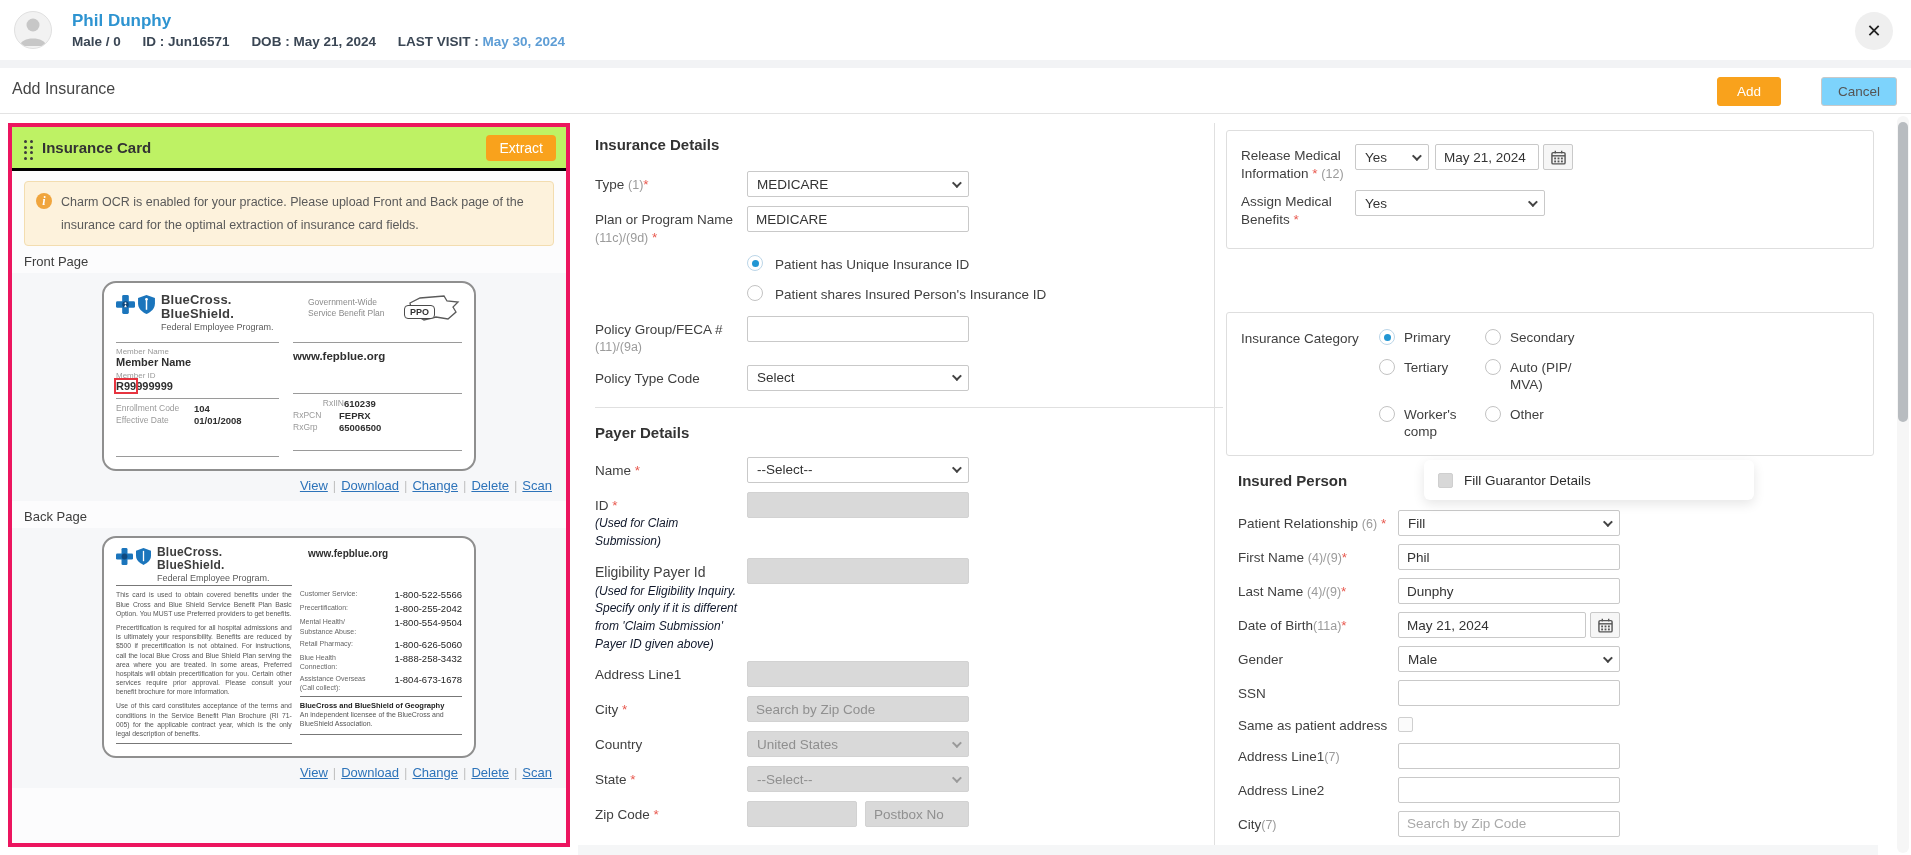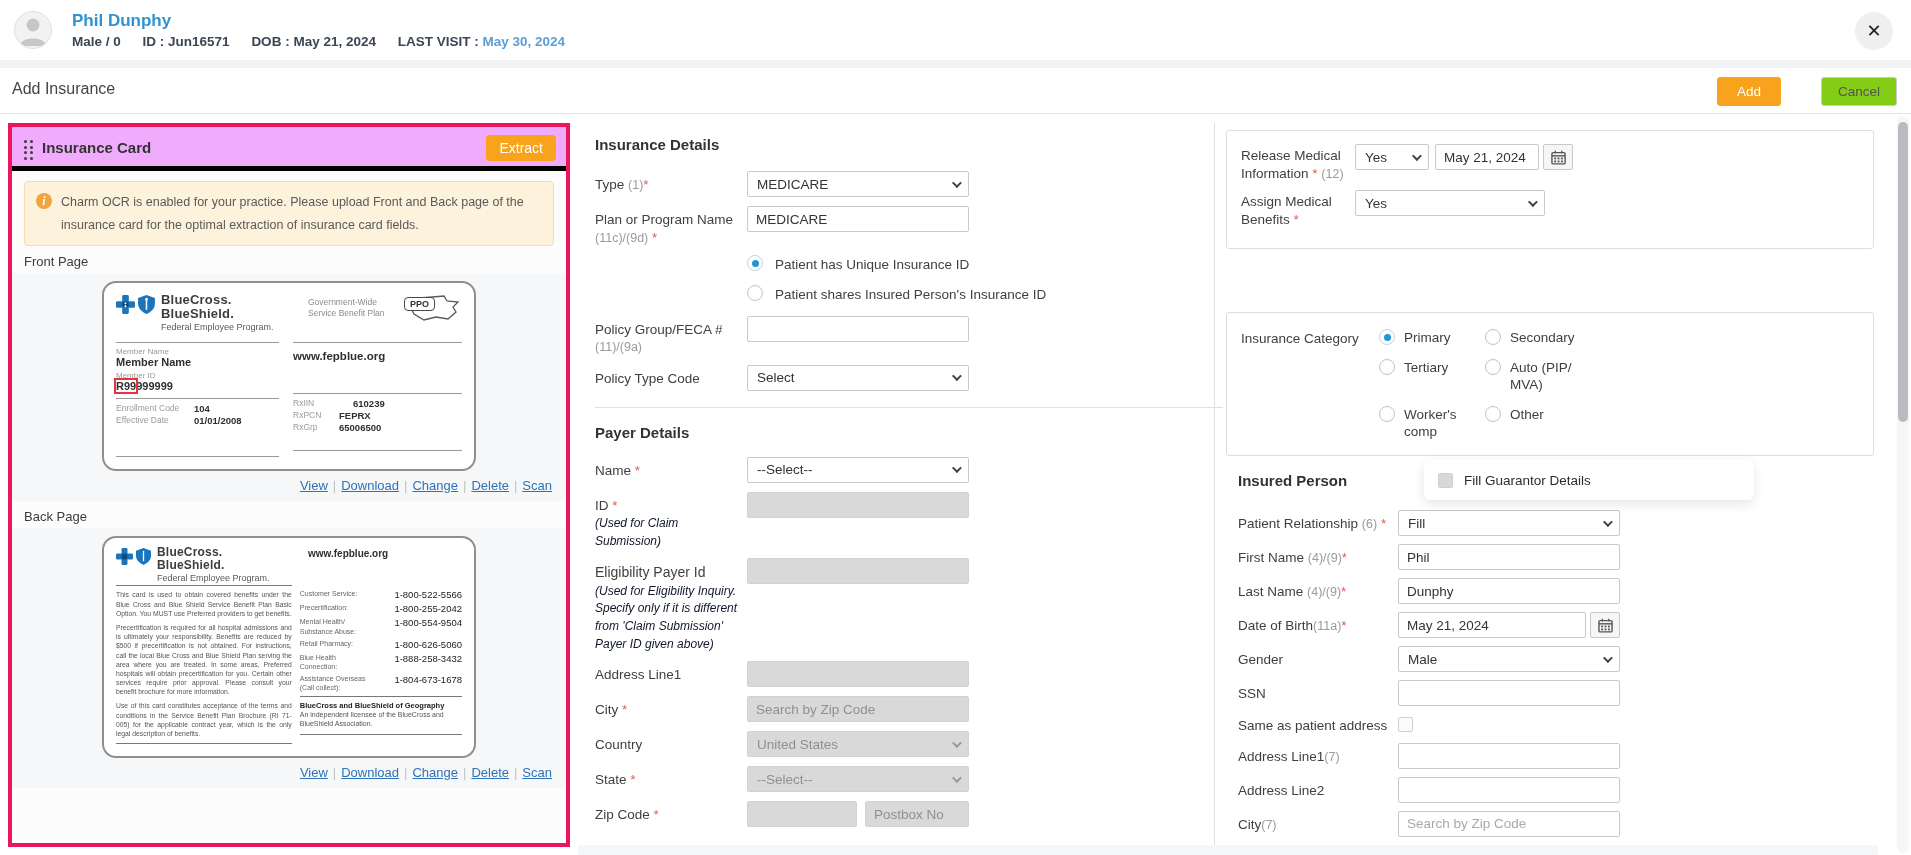--- a/index.html
+++ b/index.html
@@ -19,29 +19,29 @@
   .close-btn { position:absolute; right:18px; top:12px; width:38px; height:38px; border-radius:50%;
     background:#efefef; border:none; font-size:18px; color:#222; cursor:pointer; line-height:38px; text-align:center; }
 
   .band { height:8px; background:#f2f3f5; }
 
   
   .toolbar { position:relative; height:46px; background:#fff; border-bottom:1px solid #e3e3e3; }
   .toolbar-title { position:absolute; left:12px; top:12px; font-size:16px; color:#454545; }
   .btn { font-family:inherit; font-size:13.5px; border-radius:3px; cursor:pointer; }
   .btn-add { position:absolute; right:130px; top:9px; padding:6px 19px; background:#f9a21c; color:#fff; border:1px solid #f9a21c; }
-  .btn-cancel { position:absolute; right:14px; top:9px; padding:6px 16px; background:#84cc16; color:#555; border:1px solid #c9c9c9; }
+  .btn-cancel { position:absolute; right:14px; top:9px; padding:6px 16px; background:#7dd3fc; color:#555; border:1px solid #c9c9c9; }
 
   
   .content { position:relative; height:741px; background:#fff; }
 
   
   .left-panel { position:absolute; left:8px; top:9px; width:562px; height:724px;
     border:4px solid #ec155f; background:#fcfcfd; overflow:hidden; }
-  .lp-head { position:relative; height:44px; background:#f0abfc; border-bottom:5px solid #000000; }
+  .lp-head { position:relative; height:44px; background:#bef264; border-bottom:3px solid #000000; }
   .drag-dots { position:absolute; left:12px; top:13px; display:grid; grid-template-columns:3px 3px; gap:2.5px; }
   .drag-dots i { width:3px; height:3px; background:#3c3c3c; border-radius:50%; }
   .lp-title { position:absolute; left:30px; top:12px; font-size:15px; font-weight:700; color:#333; }
   .btn-extract { position:absolute; right:10px; top:8px; padding:5px 13px; background:#f9a21c; color:#fff; border:none; border-radius:4px; font-size:14px; }
   .ocr-notice { position:relative; margin:10px 12px 8px 12px; background:#fdf2dc; border:1px solid #f3ddb0;
     border-radius:4px; padding:9px 14px 9px 36px; font-size:12.5px; color:#5a5a5a; line-height:1.8; }
   .info-ico { position:absolute; left:11px; top:11px; width:16px; height:16px; border-radius:50%;
     background:#f0a53d; color:#fff; font-family:"Liberation Serif", serif; font-style:italic; font-weight:700;
     font-size:12px; text-align:center; line-height:16px; }
   .page-label { font-size:13px; color:#3d3d3d; margin:8px 0 4px 12px; }
@@ -52,21 +52,21 @@
 
   
   .bcbs-card { width:374px; margin:0 auto; background:#fff; border:2px solid #8f8f8f; border-radius:14px; padding:10px 12px 8px 12px; }
   .bcbs-top { position:relative; display:flex; }
   .logos { display:flex; align-items:flex-start; gap:3px; padding-top:2px; }
   .brand { margin-left:6px; }
   .brand .b1 { font-size:13px; font-weight:700; color:#3d3d3d; line-height:1.05; letter-spacing:.2px; }
   .brand .b2 { font-size:9px; color:#5a5a5a; margin-top:2px; }
   .plan-txt { position:absolute; left:192px; top:4px; font-size:8.5px; color:#8b8b8b; line-height:1.35; }
   .ppo-wrap { position:absolute; right:0; top:0; width:58px; height:30px; }
-  .ppo-box { position:absolute; left:0; top:4px; border:1.5px solid #4a4a4a; border-radius:4px; background:#fff;
+  .ppo-box { position:absolute; left:0; top:12px; border:1.5px solid #4a4a4a; border-radius:4px; background:#fff;
     font-size:9px; font-weight:700; color:#333; padding:1px 5px; z-index:2; }
   .front-cols { display:flex; margin-top:6px; }
   .fc { width:50%; padding-right:10px; }
   .fc + .fc { padding-right:0; padding-left:4px; }
   .cardline { border:none; border-top:1px solid #9a9a9a; margin:4px 0 4px 0; }
   .flabel { font-size:8px; color:#9a9a9a; }
   .fval { font-size:11px; font-weight:700; color:#2f2f2f; }
   .idhl { outline:2px solid #e6343f; outline-offset:0; }
   .kv { display:flex; font-size:9px; margin-top:1px; }
   .kv .k { width:78px; color:#9a9a9a; font-size:8.5px; }
@@ -273,21 +273,21 @@
                 </div>
               <div class="card-spacer"></div>
               <hr class="cardline">
             </div>
             <div class="fc">
               <hr class="cardline">
               <div class="fval" style="font-size:11.5px;padding-top:3px;">www.fepblue.org</div>
               <div style="height:23px;"></div>
               <hr class="cardline" style="margin-top:8px;">
               <div class="kv">
-                  <span class="k" style="width:60px;">RxIIN</span>
+                  <span class="k" style="width:51px;text-align:right;">RxIIN</span>
                   <span class="v">610239</span>
                 </div>
               <div class="kv">
                   <span class="k" style="width:46px;">RxPCN</span>
                   <span class="v">FEPRX</span>
                 </div>
               <div class="kv">
                   <span class="k" style="width:46px;">RxGrp</span>
                   <span class="v">65006500</span>
                 </div>

